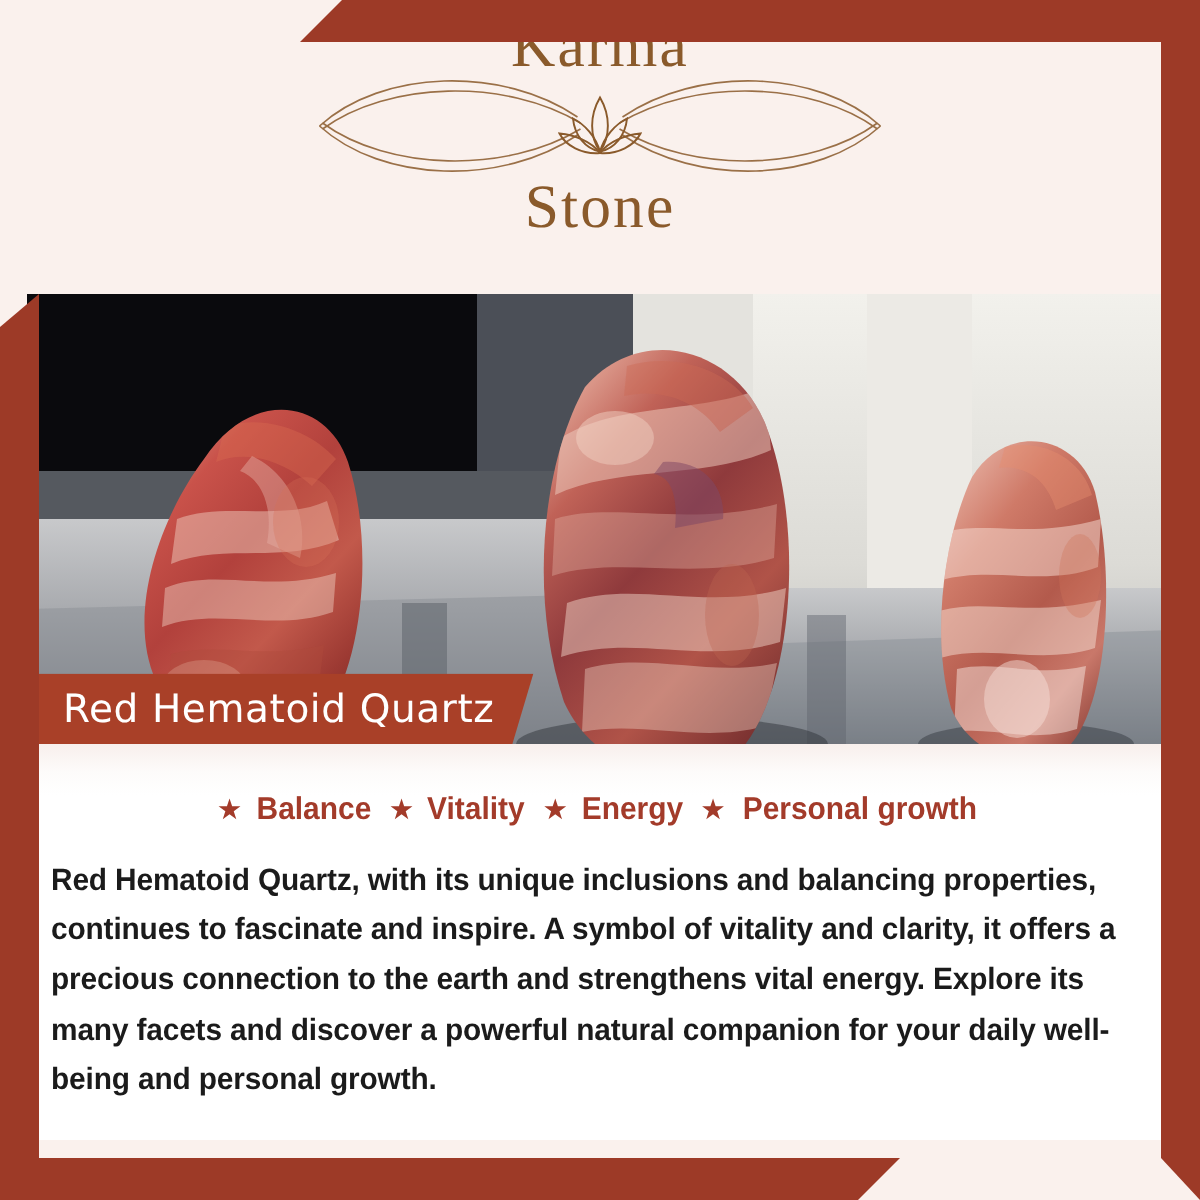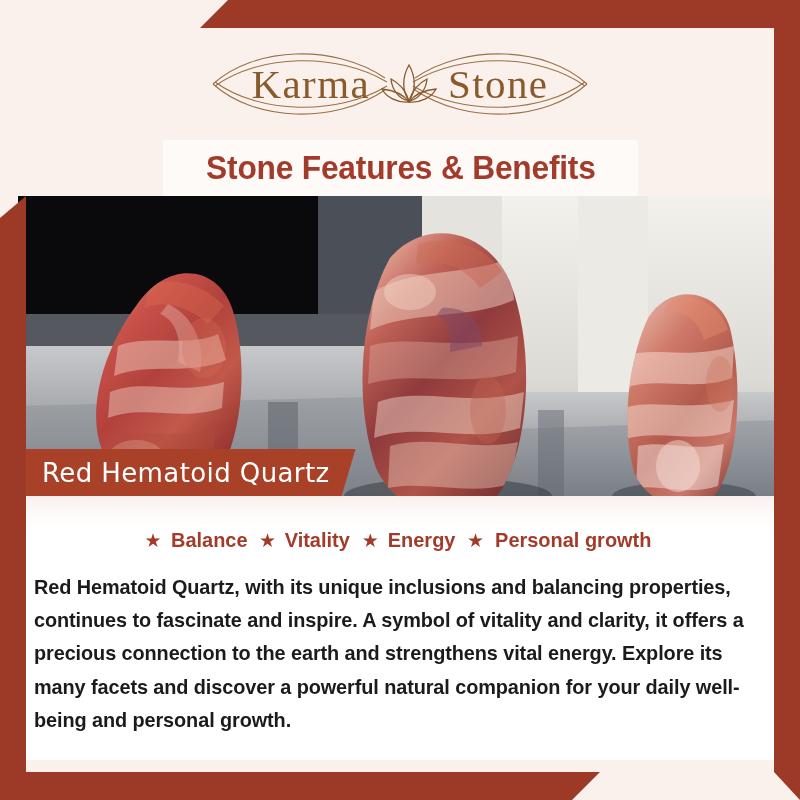--- a/index.html
+++ b/index.html
@@ -80,20 +80,21 @@
     z-index: 1;
   }
   .logo-row {
     position: relative;
     z-index: 2;
     display: flex;
     align-items: center;
     justify-content: center;
     gap: 8px;
     width: 100%;
+    flex-direction: column;
   }
   .logo-word {
     font-family: "Liberation Serif", "DejaVu Serif", serif;
     font-size: 41px;
     letter-spacing: 1.4px;
     color: #8a5a2b;
     line-height: 1;
   }
   .logo-lotus {
     width: 62px;
@@ -239,23 +240,20 @@
             <path d="M31 43 C 19 44, 8 38, 4 30 C 14 31, 25 35, 31 43 Z"></path>
             <path d="M31 43 C 43 44, 54 38, 58 30 C 48 31, 37 35, 31 43 Z"></path>
           </g>
         </svg>
 
         <span class="logo-word">Stone</span>
       </div>
     </div>
   </div>
 
-  <div class="title-band">
-    <span class="title-text">Stone Features &amp; Benefits</span>
-  </div>
 
   <div class="photo">
     <svg viewBox="0 0 764 300" preserveAspectRatio="xMidYMid slice">
       <defs>
         <linearGradient id="bgTop" x1="0" y1="0" x2="0" y2="1">
           <stop offset="0%" stop-color="#0c0c10"></stop>
           <stop offset="55%" stop-color="#2e3138"></stop>
           <stop offset="100%" stop-color="#6d727b"></stop>
         </linearGradient>
         <linearGradient id="wallR" x1="0" y1="0" x2="0" y2="1">

